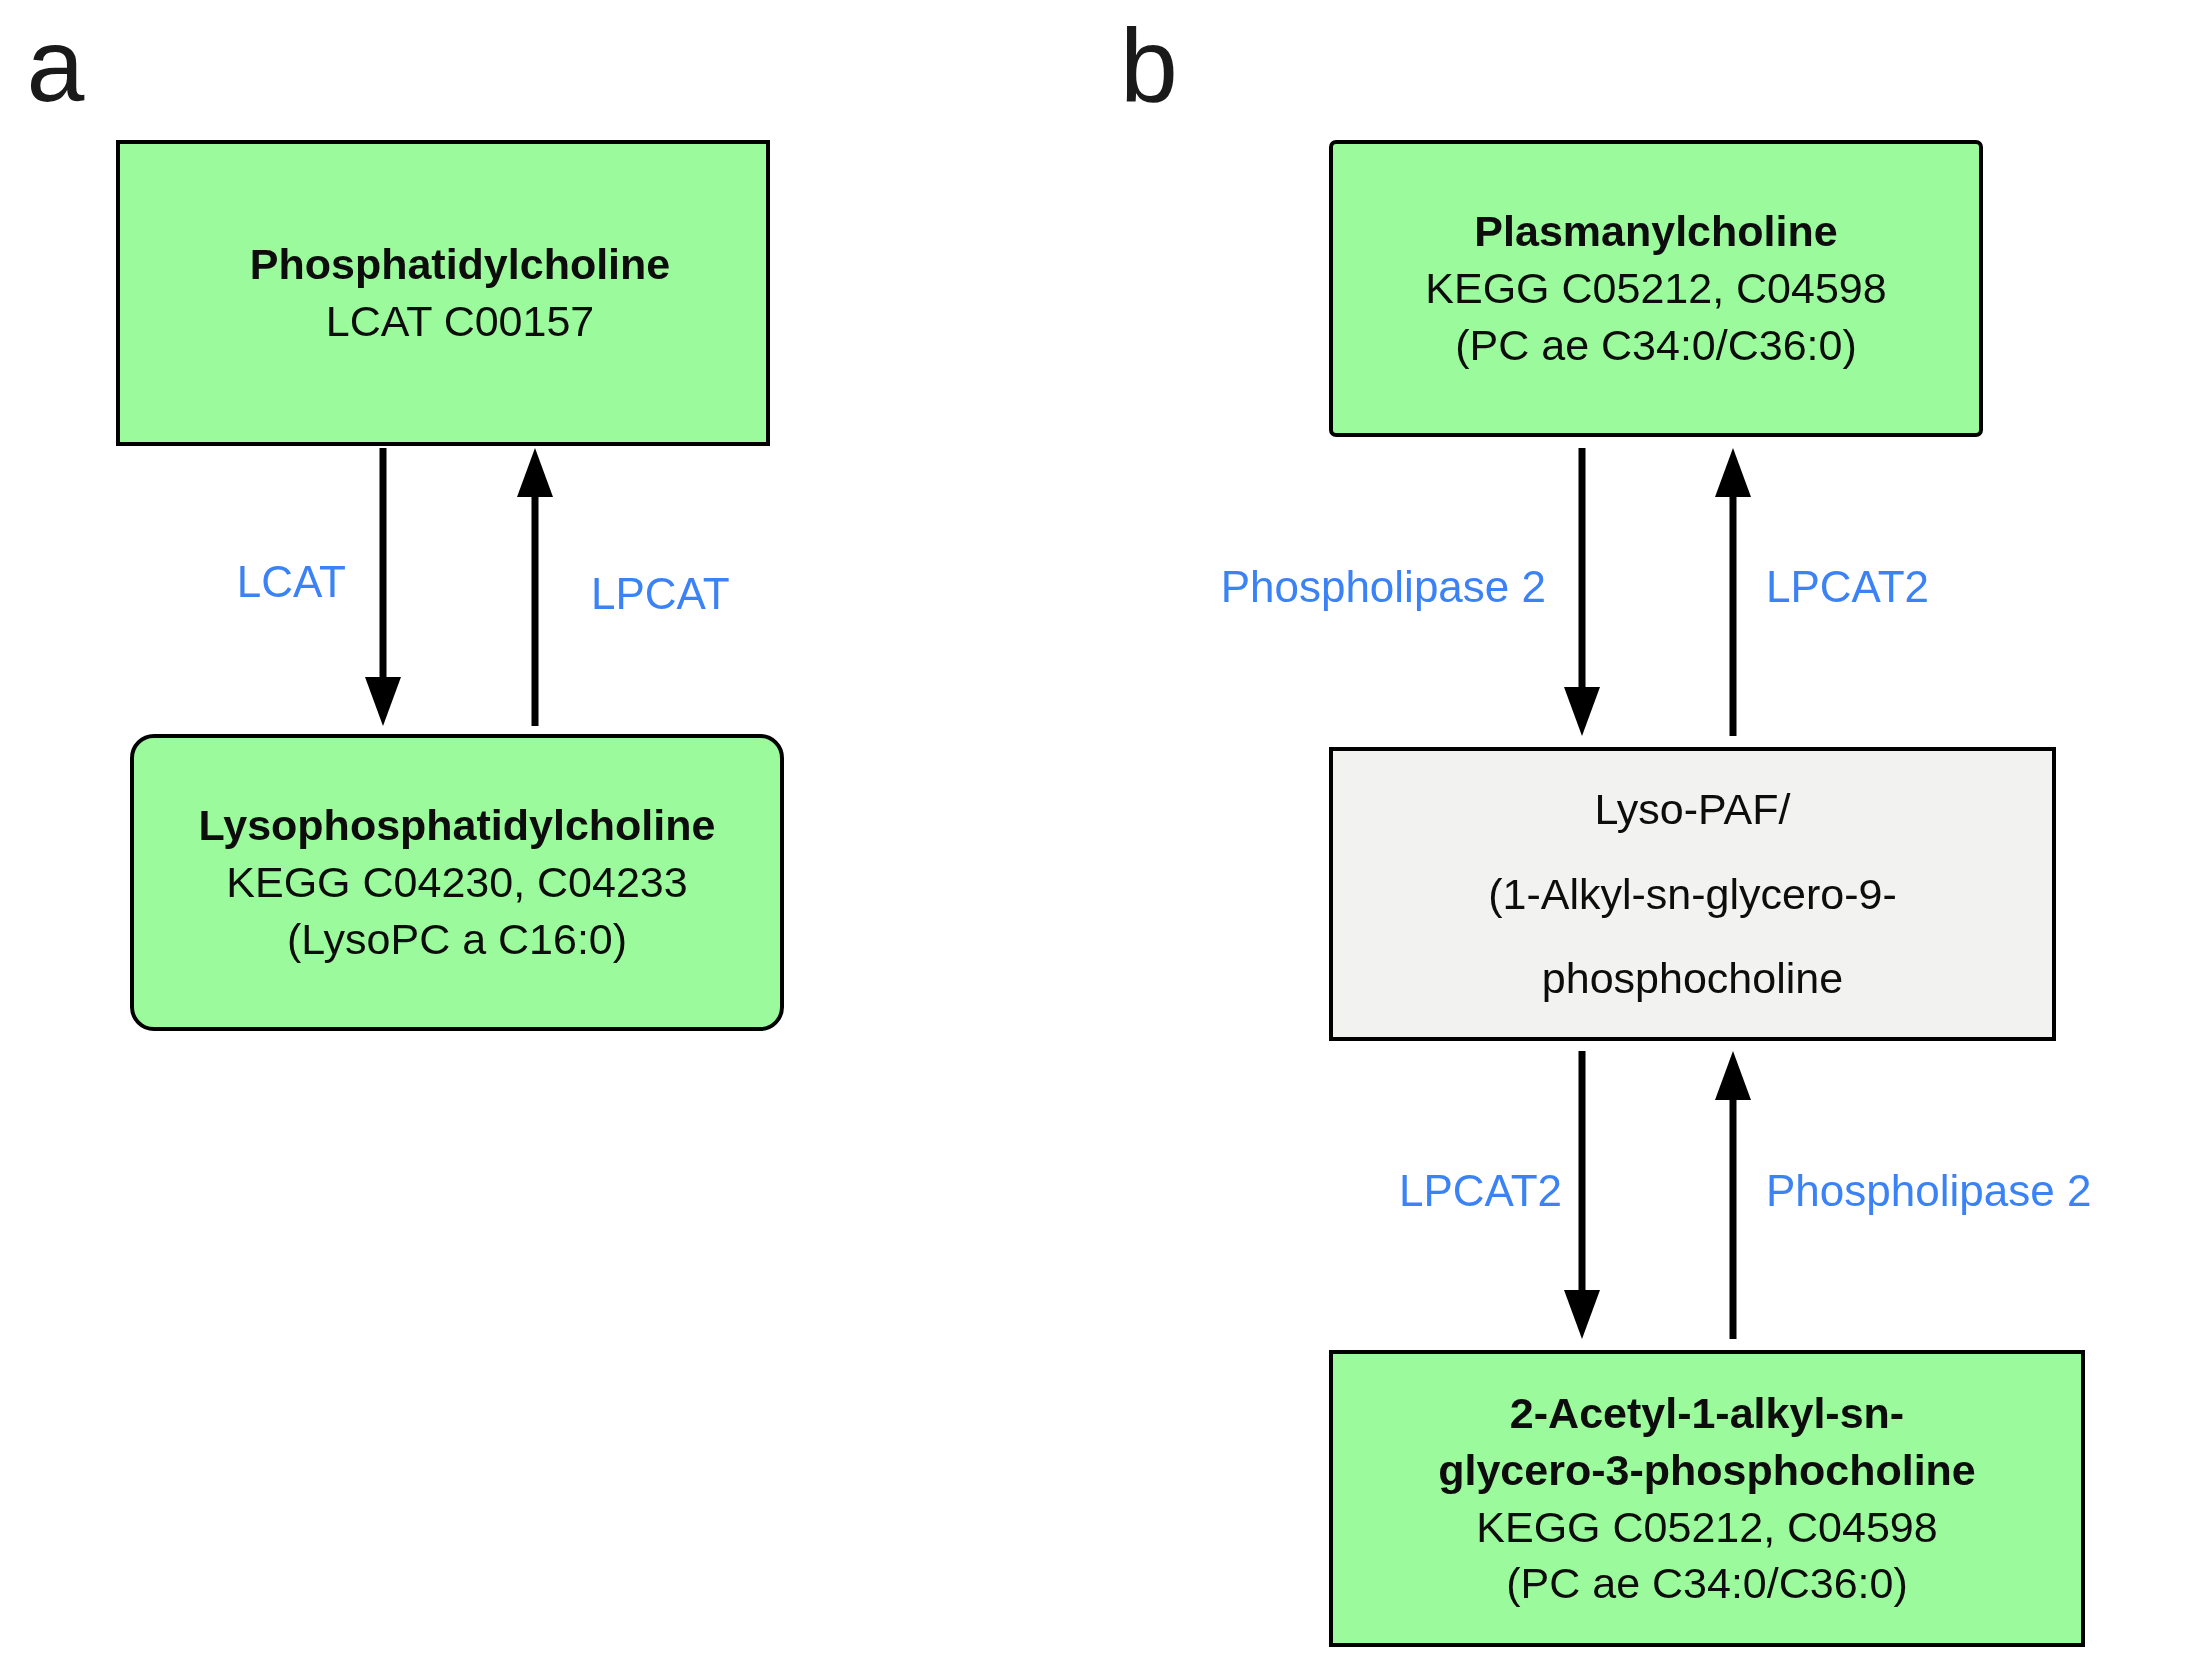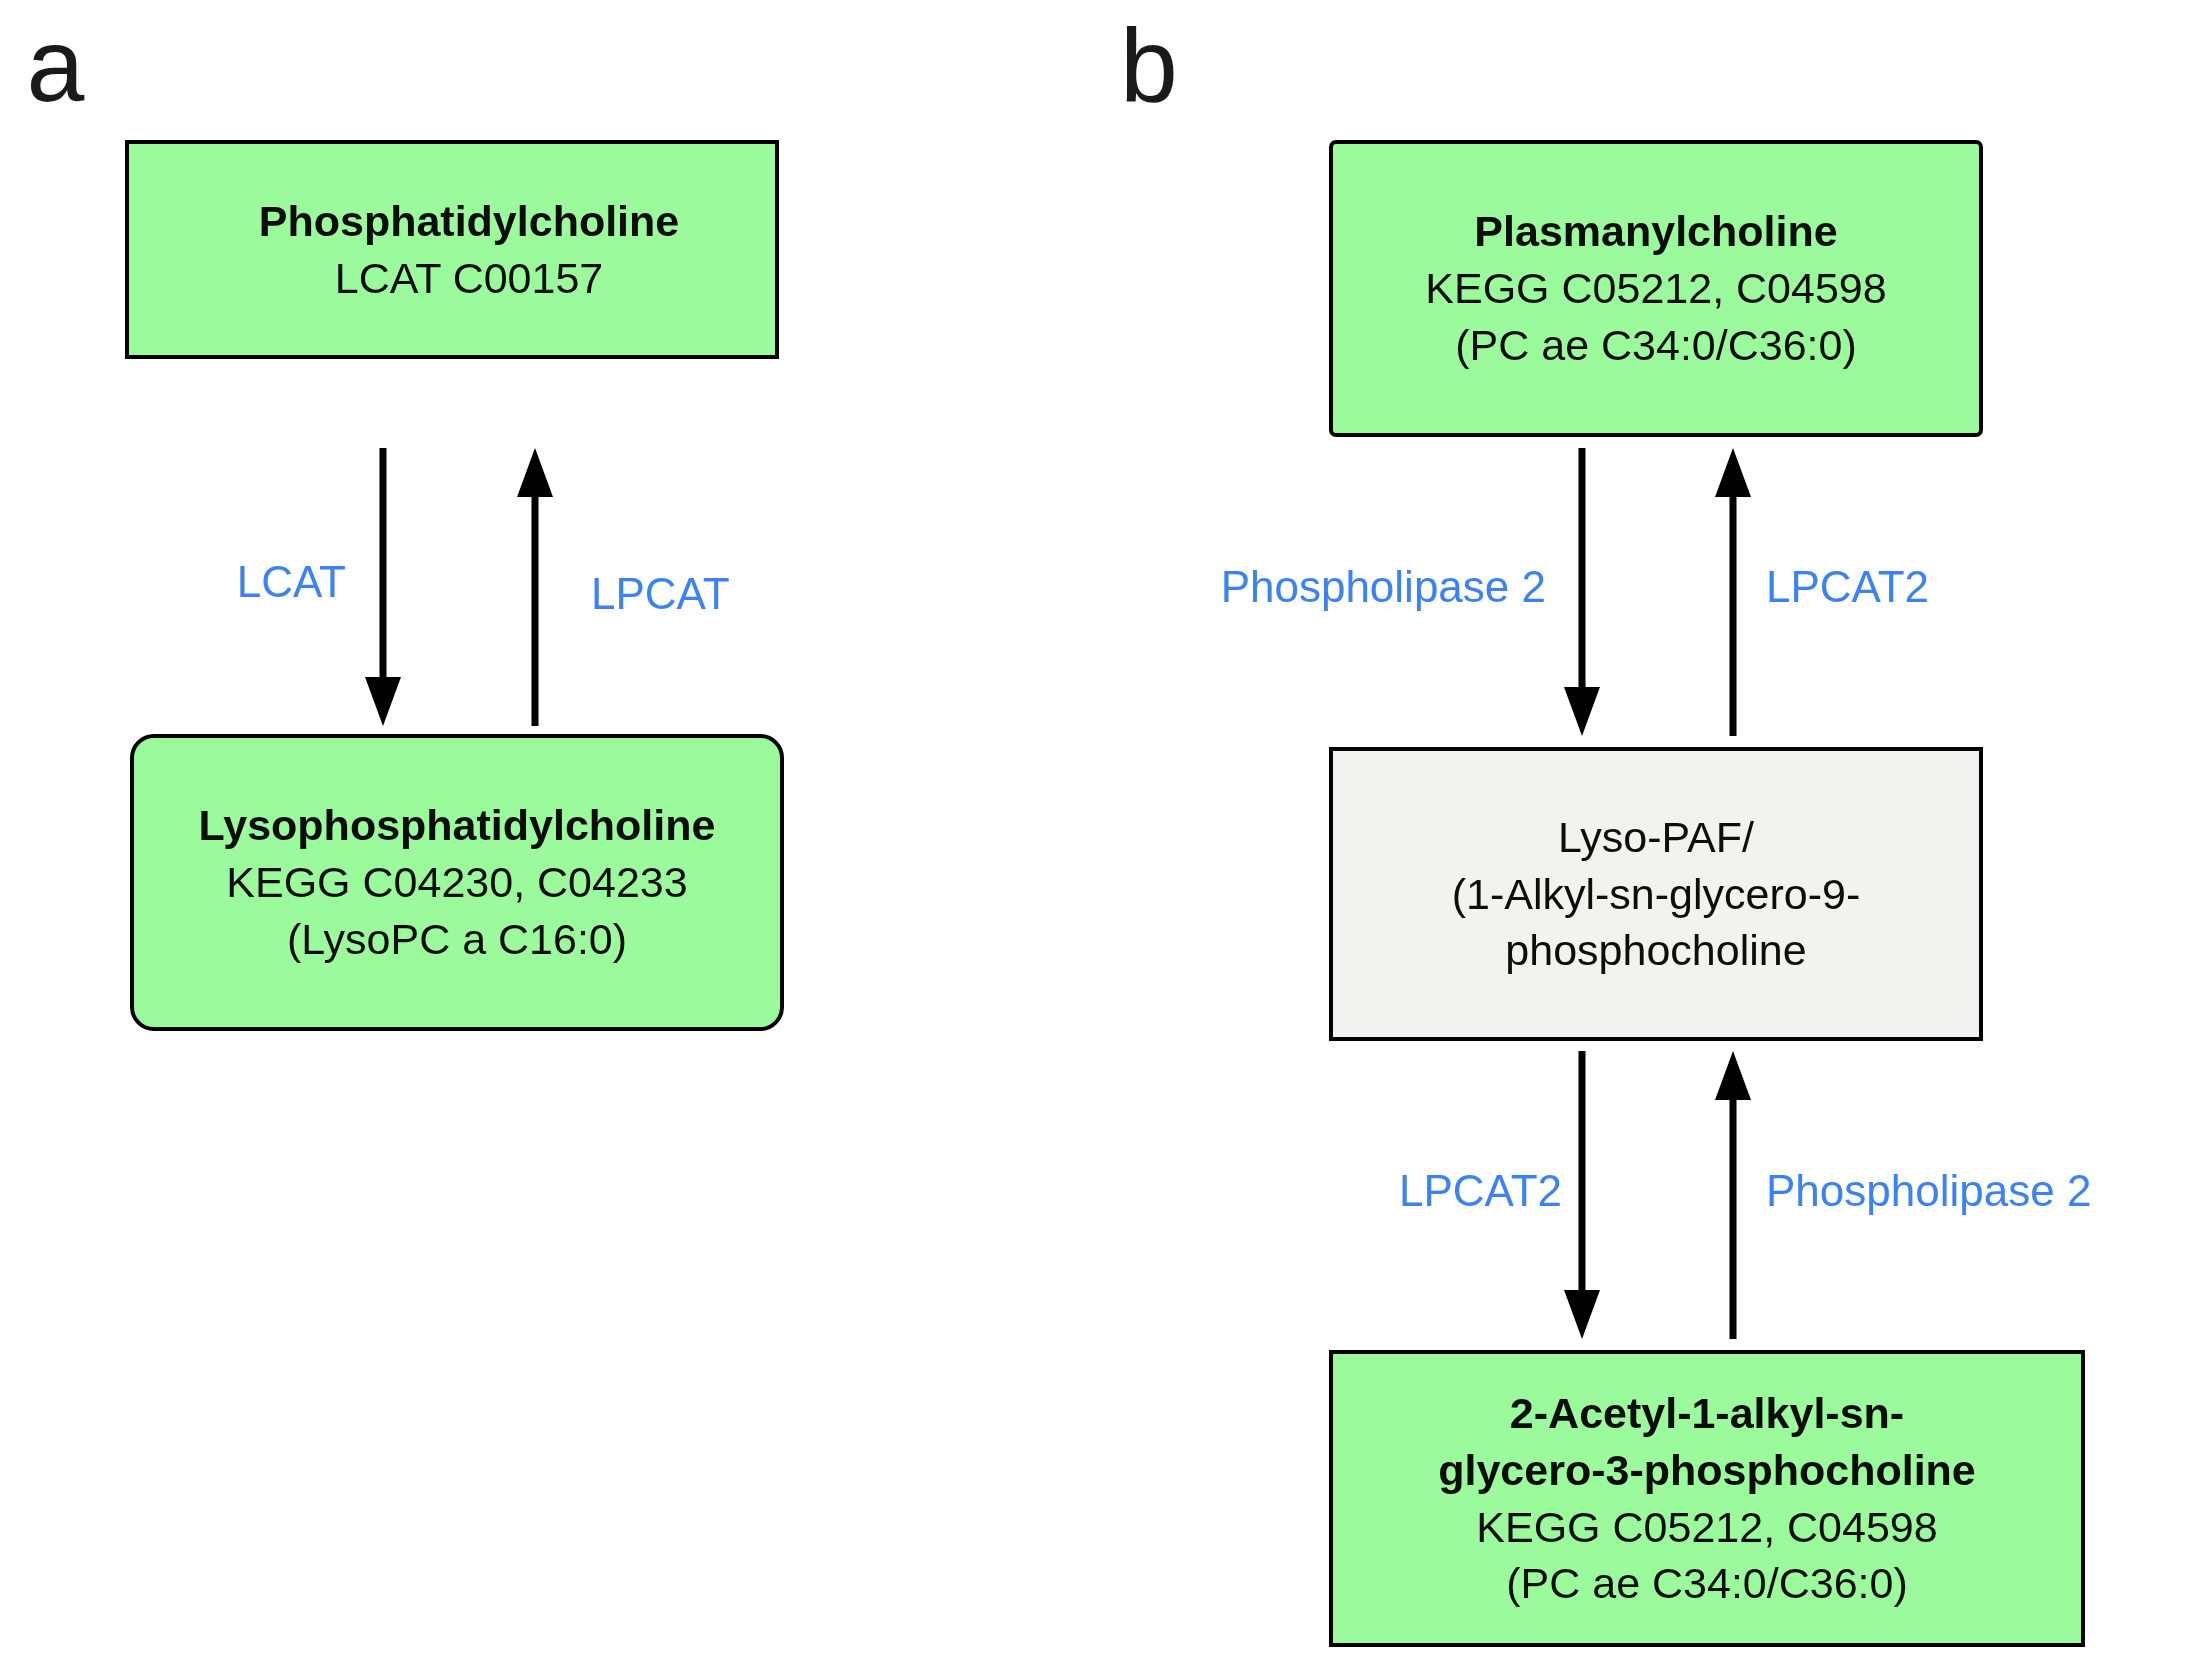--- a/index.html
+++ b/index.html
@@ -44,21 +44,21 @@
   .arrow.down .head{bottom:0;border-top:49px solid #000;}
   .arrow.up .head{top:0;border-bottom:49px solid #000;}
 </style>
 </head>
 <body>
 
 <div class="canvas">
 
   <div class="panel-label" style="left:26.6px;top:12.6px;">a</div>
 
-  <div class="box green" style="left:125px;top:140px;width:654px;height:219px;padding-left:48px;">
+  <div class="box green" style="left:116px;top:140px;width:654px;height:306px;padding-left:48px;">
     <div class="name">Phosphatidylcholine</div>
     <div class="kegg">LCAT C00157</div>
   </div>
 
   <div class="arrow down" style="left:362px;top:448px;height:278px;">
     <div class="shaft"></div>
     <div class="head"></div>
   </div>
 
   <div class="arrow up" style="left:514px;top:448px;height:278px;">
@@ -91,21 +91,21 @@
 
   <div class="arrow up" style="left:1712px;top:448px;height:288px;">
     <div class="shaft"></div>
     <div class="head"></div>
   </div>
 
   <div class="enzyme right-align" style="left:1126px;width:420px;top:565px;">Phospholipase 2</div>
 
   <div class="enzyme left-align" style="left:1766px;top:565px;">LPCAT2</div>
 
-  <div class="box gray" style="left:1329px;top:747px;width:654px;height:294px;">
+  <div class="box gray" style="left:1329px;top:747px;width:727px;height:294px;gap:28px;">
     <div>Lyso-PAF/</div>
     <div>(1-Alkyl-sn-glycero-9-</div>
     <div>phosphocholine</div>
   </div>
 
   <div class="arrow down" style="left:1561px;top:1051px;height:288px;">
     <div class="shaft"></div>
     <div class="head"></div>
   </div>
 

